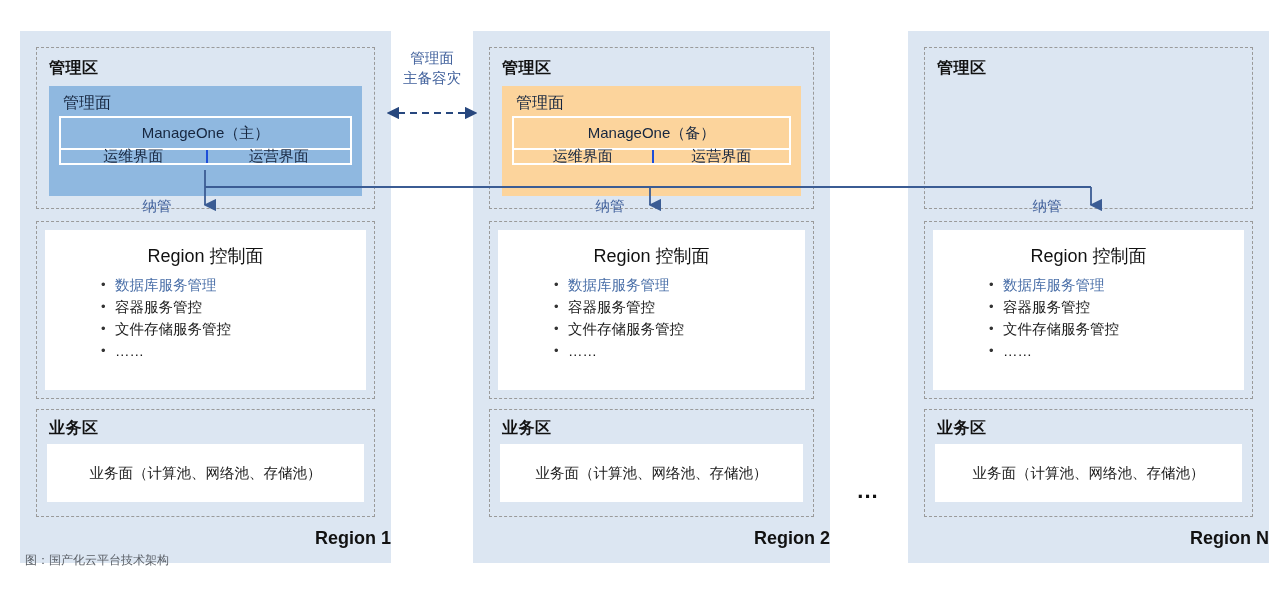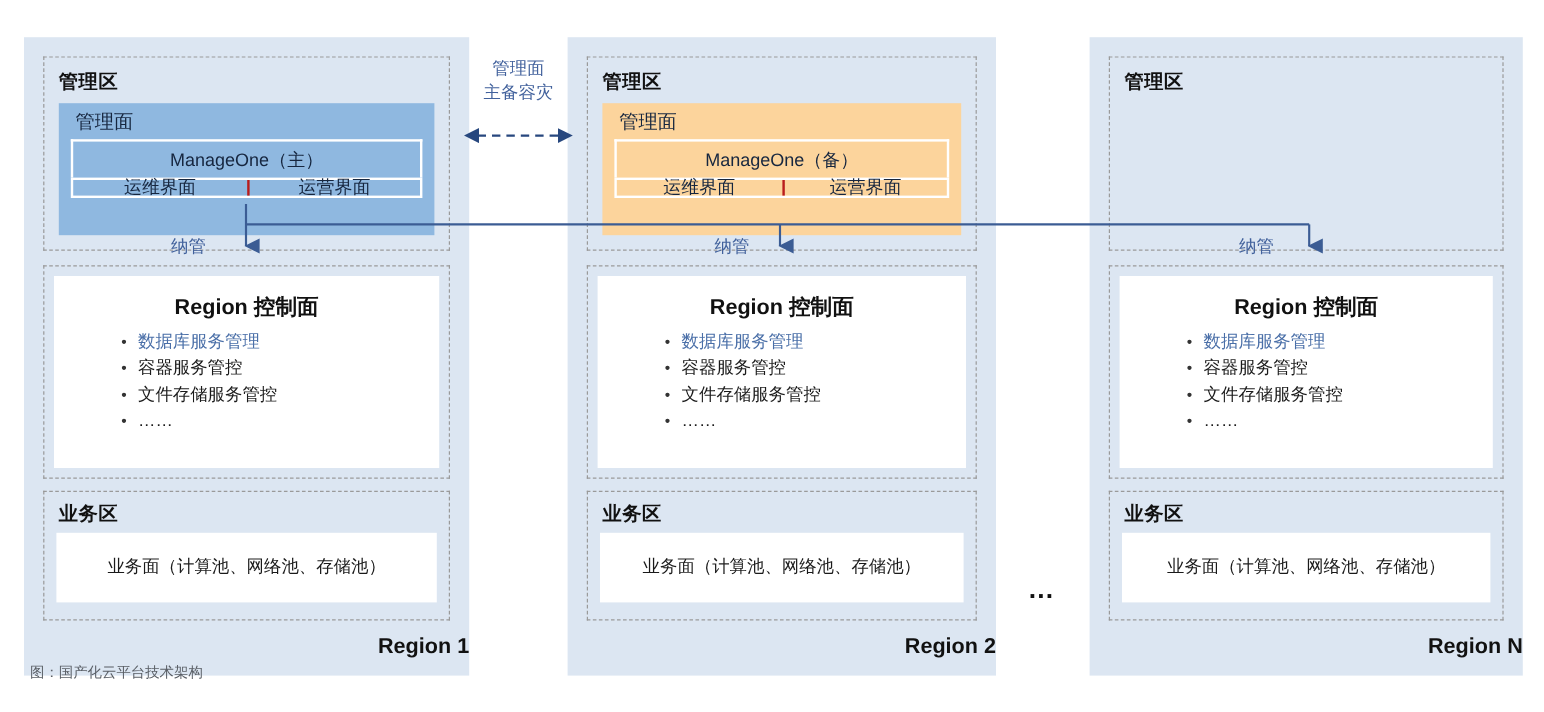--- a/index.html
+++ b/index.html
@@ -81,33 +81,33 @@
     height: 17px;
   }
   .mo-cell {
     flex: 1 1 50%;
     display: flex;
     align-items: center;
     justify-content: center;
     font-size: 15px;
     color: #16263f;
   }
-  .mo-cell + .mo-cell { border-left: 2px solid #b91c1c; }
+  .mo-cell + .mo-cell { border-left: 2px solid #1d4ed8; }
 
   
   .ctrl-zone { left: 16px; right: 16px; top: 190px; height: 178px; }
   .ctrl-card {
     position: absolute;
     left: 8px; right: 8px; top: 8px; bottom: 8px;
     background: #ffffff;
     padding-top: 14px;
   }
   .ctrl-title {
     text-align: center;
-    font-weight: bold;
+    font-weight: normal;
     font-size: 18px;
     color: #111111;
     margin-bottom: 6px;
   }
   .ctrl-list {
     list-style: none;
     margin: 0;
     padding: 0 0 0 56px;
   }
   .ctrl-list li {

